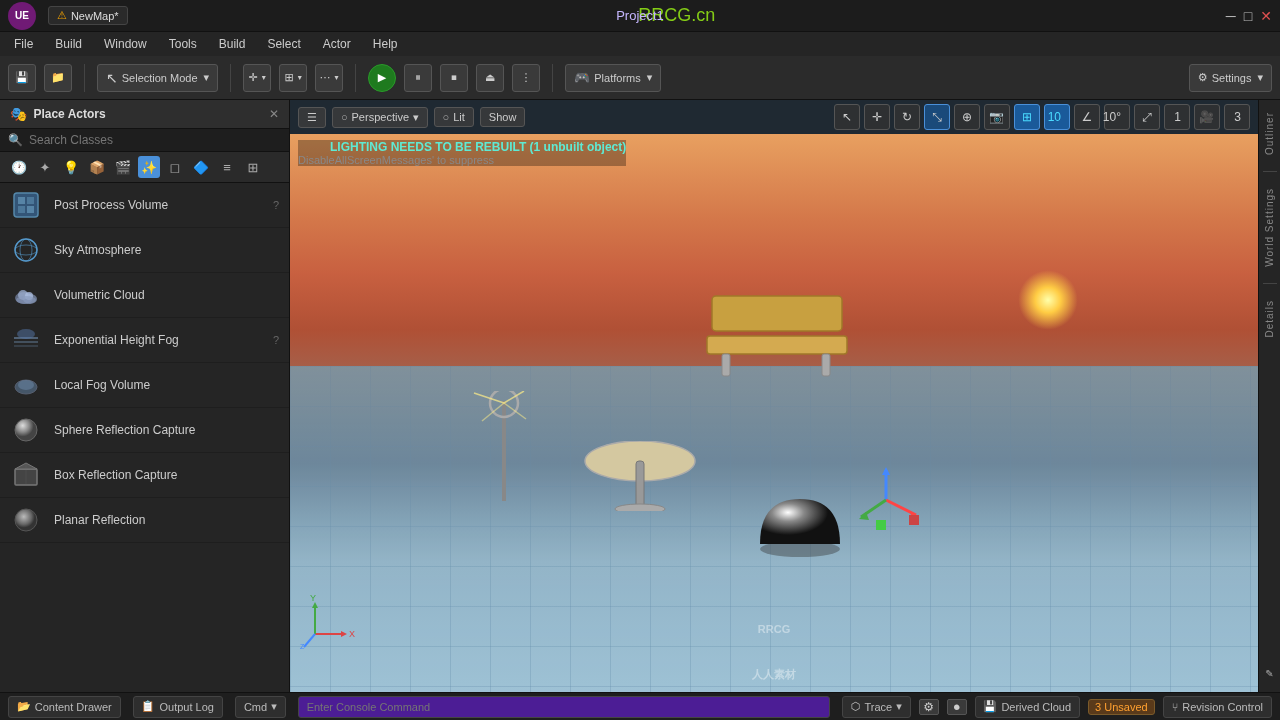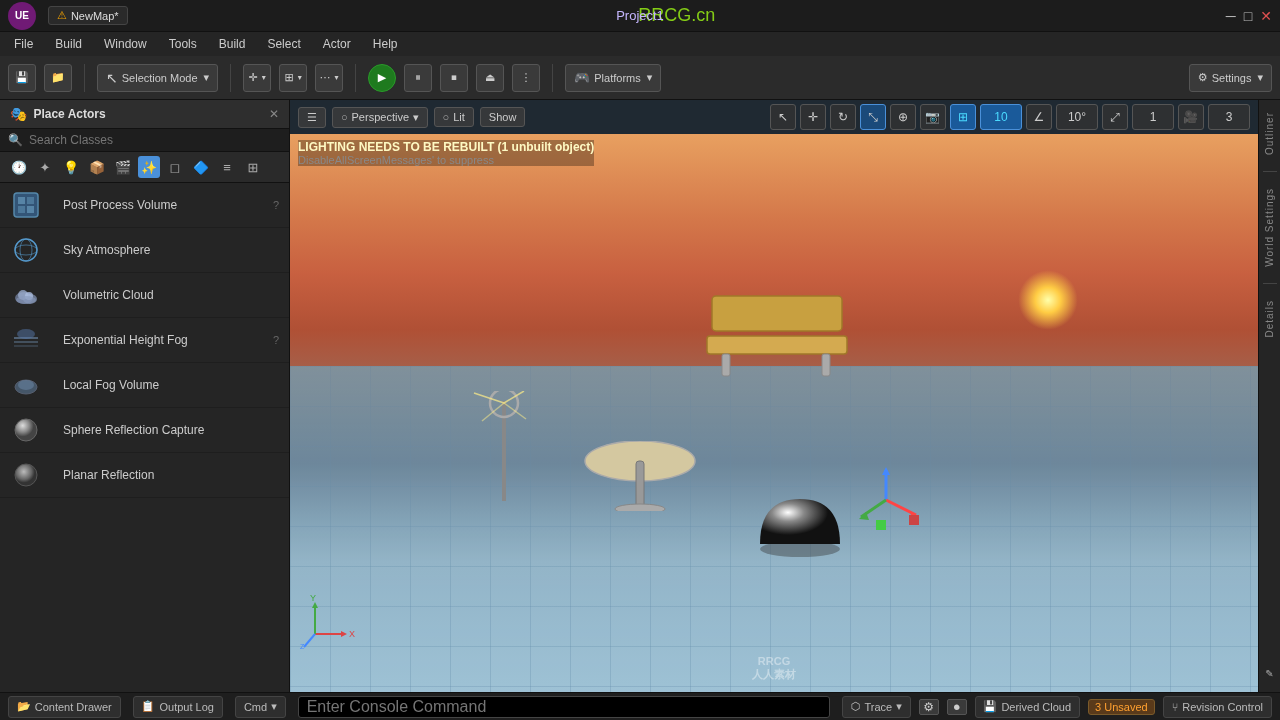--- a/index.html
+++ b/index.html
@@ -54,21 +54,21 @@
       font-size: 12px; width: 100%; caret-color: #fff;
     }
     #category-icons {
       display: flex; flex-wrap: wrap; align-items: center; padding: 4px 8px; gap: 4px;
       background: #2a2a2a; border-bottom: 1px solid #111;
     }
     .cat-icon { width: 22px; height: 22px; display: flex; align-items: center; justify-content: center; border-radius: 3px; cursor: pointer; color: #aaa; font-size: 13px; }
     .cat-icon.active { background: #4a90d9; color: #fff; }
     .section-header { padding: 4px 10px; font-size: 10px; color: #888; text-align: center; font-weight: bold; letter-spacing: 1px; border-bottom: 1px solid #333; }
     .actor-item {
-      display: flex; align-items: center; padding: 6px 10px; gap: 21px;
+      display: flex; align-items: center; padding: 6px 10px; gap: 12px;
       cursor: pointer; border-bottom: 1px solid #1e1e1e;
     }
     .actor-icon { width: 32px; height: 32px; display: flex; align-items: center; justify-content: center; flex-shrink: 0; }
     .actor-label { flex: 1; font-size: 12px; color: #ccc; }
     .actor-help { color: #666; font-size: 11px; cursor: pointer; }
 
     
     #viewport { flex: 1; position: relative; overflow: hidden; background: #3a5a7a; }
     #viewport-toolbar {
       position: absolute; top: 0; left: 0; right: 0; height: 34px;
@@ -81,27 +81,27 @@
       cursor: pointer; color: #ccc; font-size: 11px;
     }
     .vp-right { margin-left: auto; display: flex; align-items: center; gap: 4px; }
     .vp-icon-btn {
       width: 26px; height: 26px; display: flex; align-items: center; justify-content: center;
       background: rgba(50,50,50,0.8); border: 1px solid #555; border-radius: 3px;
       cursor: pointer; color: #ccc; font-size: 12px;
     }
     .vp-icon-btn.active { background: #1a4a7a; border-color: #4a90d9; }
     .vp-icon-btn.blue { background: #1a5a9a; border-color: #4a90d9; color: #4adaff; }
-    .vp-num-btn { padding: 3px 20px; }
+    .vp-num-btn { padding: 3px 8px; justify-content: flex-end; }
 
     #warning-box {
       position: absolute; top: 40px; left: 8px; z-index: 10;
       background: rgba(0,0,0,0.3);
     }
-    .warning-line1 { color: #fef9c3; font-size: 12px; font-weight: bold; }
+    .warning-line1 { color: #5eead4; font-size: 12px; font-weight: bold; padding-left: 32px; }
     .warning-line2 { color: #cccccc; font-size: 11px; }
     .warning-line3 { color: #888888; font-size: 11px; }
 
     
     #scene-bg {
       position: absolute; top: 34px; left: 0; right: 0; bottom: 0;
       background: linear-gradient(to bottom, #e8a060 0%, #d4784a 15%, #c86040 25%, #b05035 35%, #9a7060 50%, #7a9aaa 70%, #6090b0 85%, #5a88a8 100%);
     }
     #scene-floor {
       position: absolute; bottom: 0; left: 0; right: 0; height: 55%;
@@ -132,22 +132,22 @@
     #bottombar {
       display: flex; align-items: center; height: 28px; background: #1e1e1e;
       border-top: 1px solid #111; padding: 0 8px; gap: 12px;
     }
     .bottom-btn {
       display: flex; align-items: center; gap: 4px; padding: 2px 8px;
       background: #2e2e2e; border: 1px solid #444; border-radius: 3px;
       cursor: pointer; color: #bbb; font-size: 11px; height: 22px;
     }
     .cmd-input {
-      flex: 1; background: #000000; border: 1px solid #444; border-radius: 3px;
-      padding: 2px 8px; color: #888; font-size: 16px; height: 22px;
+      flex: 1; background: #4c1d95; border: 1px solid #444; border-radius: 3px;
+      padding: 2px 8px; color: #888; font-size: 11px; height: 22px;
     }
     .bottom-right { margin-left: auto; display: flex; align-items: center; gap: 8px; }
     .unsaved-badge { background: #5a3a1a; border: 1px solid #7a5a2a; border-radius: 3px; padding: 1px 6px; color: #ffa030; font-size: 11px; }
 
     
     .icon-post { color: #88aacc; }
   </style>
 </head>
 <body>
 
@@ -315,20 +315,30 @@
               <stop offset="0%" stop-color="#ddd"></stop>
               <stop offset="60%" stop-color="#888"></stop>
               <stop offset="100%" stop-color="#444"></stop>
             </radialGradient>
           </defs>
         </svg>
       </div>
       <div class="actor-label">Sphere Reflection Capture</div>
     </div>
 
+    <div class="actor-item">
+      <div class="actor-icon">
+        <svg width="32" height="32" viewBox="0 0 32 32">
+          <rect x="5" y="10" width="22" height="16" rx="1" fill="#444" stroke="#777" stroke-width="1.5"></rect>
+          <polygon points="5,10 16,4 27,10" fill="#555" stroke="#777" stroke-width="1"></polygon>
+          <line x1="16" y1="4" x2="16" y2="26" stroke="#666" stroke-width="0.5" opacity="0.5"></line>
+        </svg>
+      </div>
+      <div class="actor-label">Box Reflection Capture</div>
+    </div>
 
     <div class="actor-item">
       <div class="actor-icon">
         <svg width="32" height="32" viewBox="0 0 32 32">
           <circle cx="16" cy="16" r="11" fill="url(#pg)" stroke="#555" stroke-width="1"></circle>
           <defs>
             <radialGradient id="pg" cx="40%" cy="35%">
               <stop offset="0%" stop-color="#bbb"></stop>
               <stop offset="70%" stop-color="#666"></stop>
               <stop offset="100%" stop-color="#333"></stop>
@@ -467,21 +477,21 @@
         <line x1="15" y1="45" x2="15" y2="15" stroke="#44aa44" stroke-width="2"></line>
         <polygon points="15,13 12,19 18,19" fill="#44aa44"></polygon>
         <text x="10" y="12" fill="#44aa44" font-size="9">Y</text>
         <line x1="15" y1="45" x2="4" y2="58" stroke="#4488ff" stroke-width="2"></line>
         <text x="0" y="60" fill="#4488ff" font-size="7">Z</text>
       </svg>
     </div>
 
     <div style="position:absolute; bottom:10px; left:50%; transform:translateX(-50%); z-index:2; opacity:0.4; color:#fff; font-size:22px; font-weight:bold; text-align:center;">
       <div style="font-size:11px;">RRCG</div>
-      <div style="font-size:11px;">人人素材</div>
+      <div style="font-size:11px;margin-top:32px;">人人素材</div>
     </div>
   </div>
 
   <div id="right-panels">
     <div class="side-label">Outliner</div>
     <div style="width:14px; height:1px; background:#444; margin:4px 0;"></div>
     <div class="side-label">World Settings</div>
     <div style="width:14px; height:1px; background:#444; margin:4px 0;"></div>
     <div class="side-label">Details</div>
 

